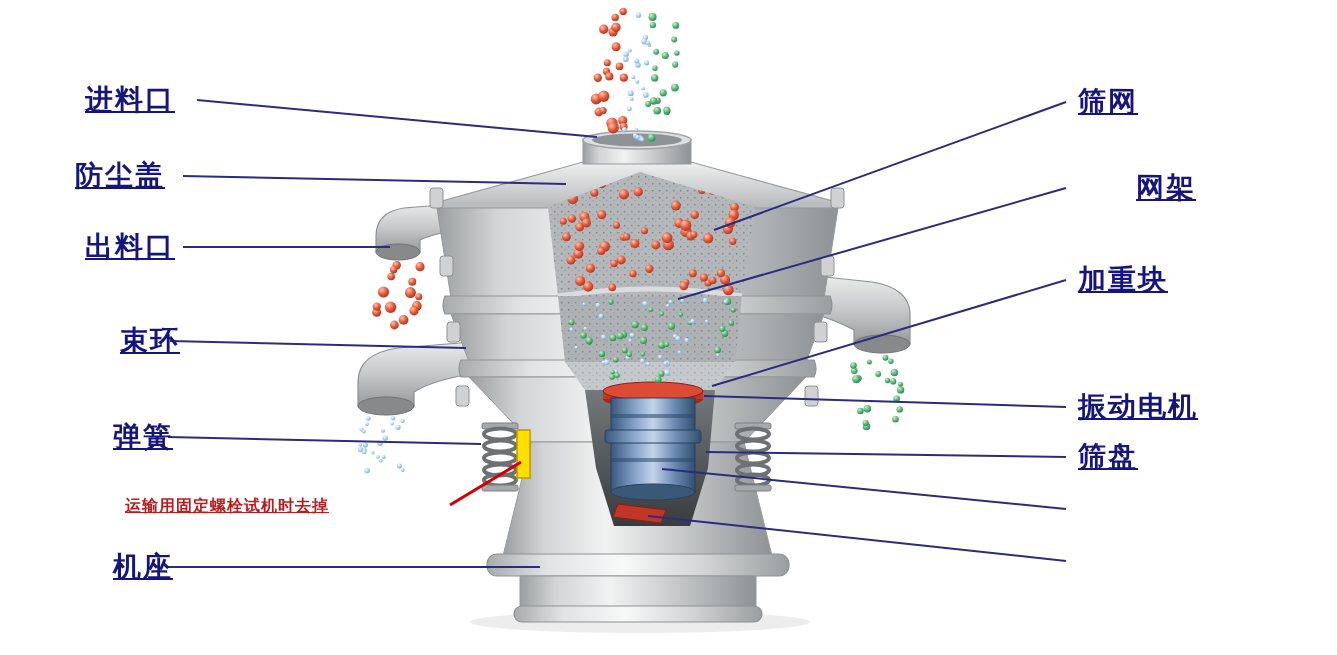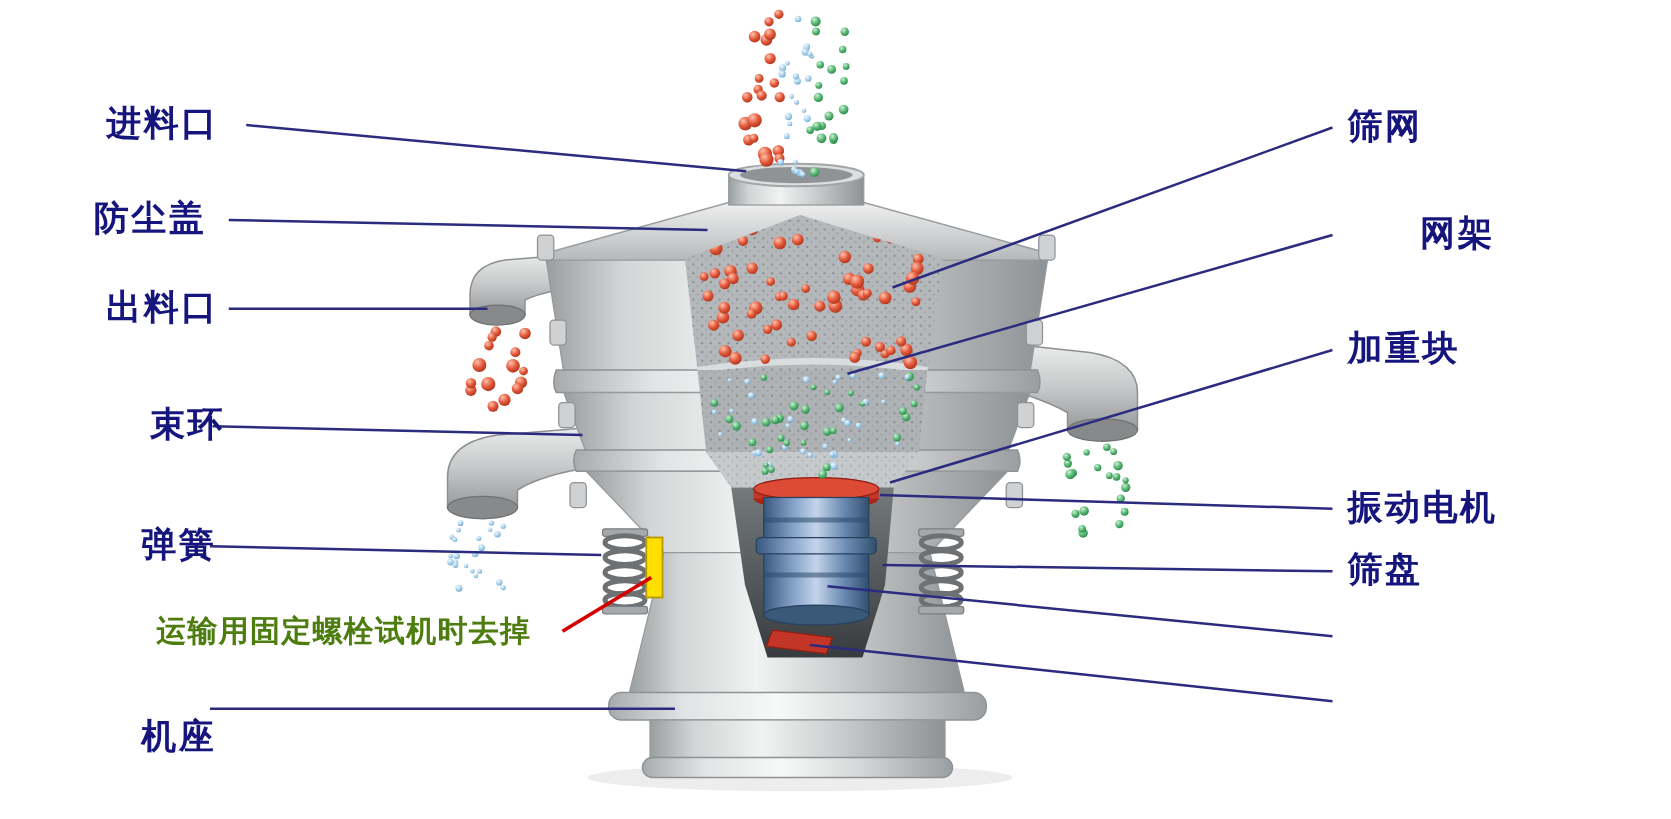--- a/index.html
+++ b/index.html
@@ -1,21 +1,21 @@
 <!DOCTYPE html>
 <html><head>
 <meta charset="utf-8">
 <style>
   html,body{margin:0;padding:0;background:#ffffff;}
   .canvas{position:relative;width:1337px;height:655px;background:#ffffff;overflow:hidden;
           font-family:"Liberation Serif","DejaVu Serif",serif;}
   .art{position:absolute;left:0;top:0;width:1337px;height:655px;}
   .lbl{position:absolute;color:#15157d;font-weight:bold;font-size:28px;line-height:32px;
-       letter-spacing:2px;white-space:nowrap;}
-  .lbl.warn{color:#4d7c0f;font-size:24px;line-height:28px;letter-spacing:1px;}
+       letter-spacing:2px;white-space:nowrap;text-decoration:underline;}
+  .lbl.warn{color:#b91c1c;font-size:16px;line-height:28px;letter-spacing:1px;}
 </style>
 </head>
 <body>
 
 <div class="canvas">
 
   <svg class="art" viewBox="0 0 1337 655">
     <defs>
       <linearGradient id="metalH" x1="0" y1="0" x2="1" y2="0">
         <stop offset="0" stop-color="#9b9ea0"></stop>
@@ -462,21 +462,21 @@
     </g>
     <line x1="450" y1="505" x2="521" y2="462" stroke="#d40000" stroke-width="3"></line>
   </svg>
 
   <div class="lbl" style="left:85px;top:84px">进料口</div>
   <div class="lbl" style="left:75px;top:160px">防尘盖</div>
   <div class="lbl" style="left:85px;top:231px">出料口</div>
   <div class="lbl" style="left:120px;top:325px">束环</div>
   <div class="lbl" style="left:113px;top:421px">弹簧</div>
   <div class="lbl warn" style="left:125px;top:492px">运输用固定螺栓试机时去掉</div>
-  <div class="lbl" style="left:113px;top:574px">机座</div>
+  <div class="lbl" style="left:113px;top:551px">机座</div>
 
   <div class="lbl" style="left:1078px;top:86px">筛网</div>
   <div class="lbl" style="left:1136px;top:172px">网架</div>
   <div class="lbl" style="left:1078px;top:264px">加重块</div>
   <div class="lbl" style="left:1078px;top:391px">振动电机</div>
   <div class="lbl" style="left:1078px;top:441px">筛盘</div>
 
 </div>
 
 </body></html>

